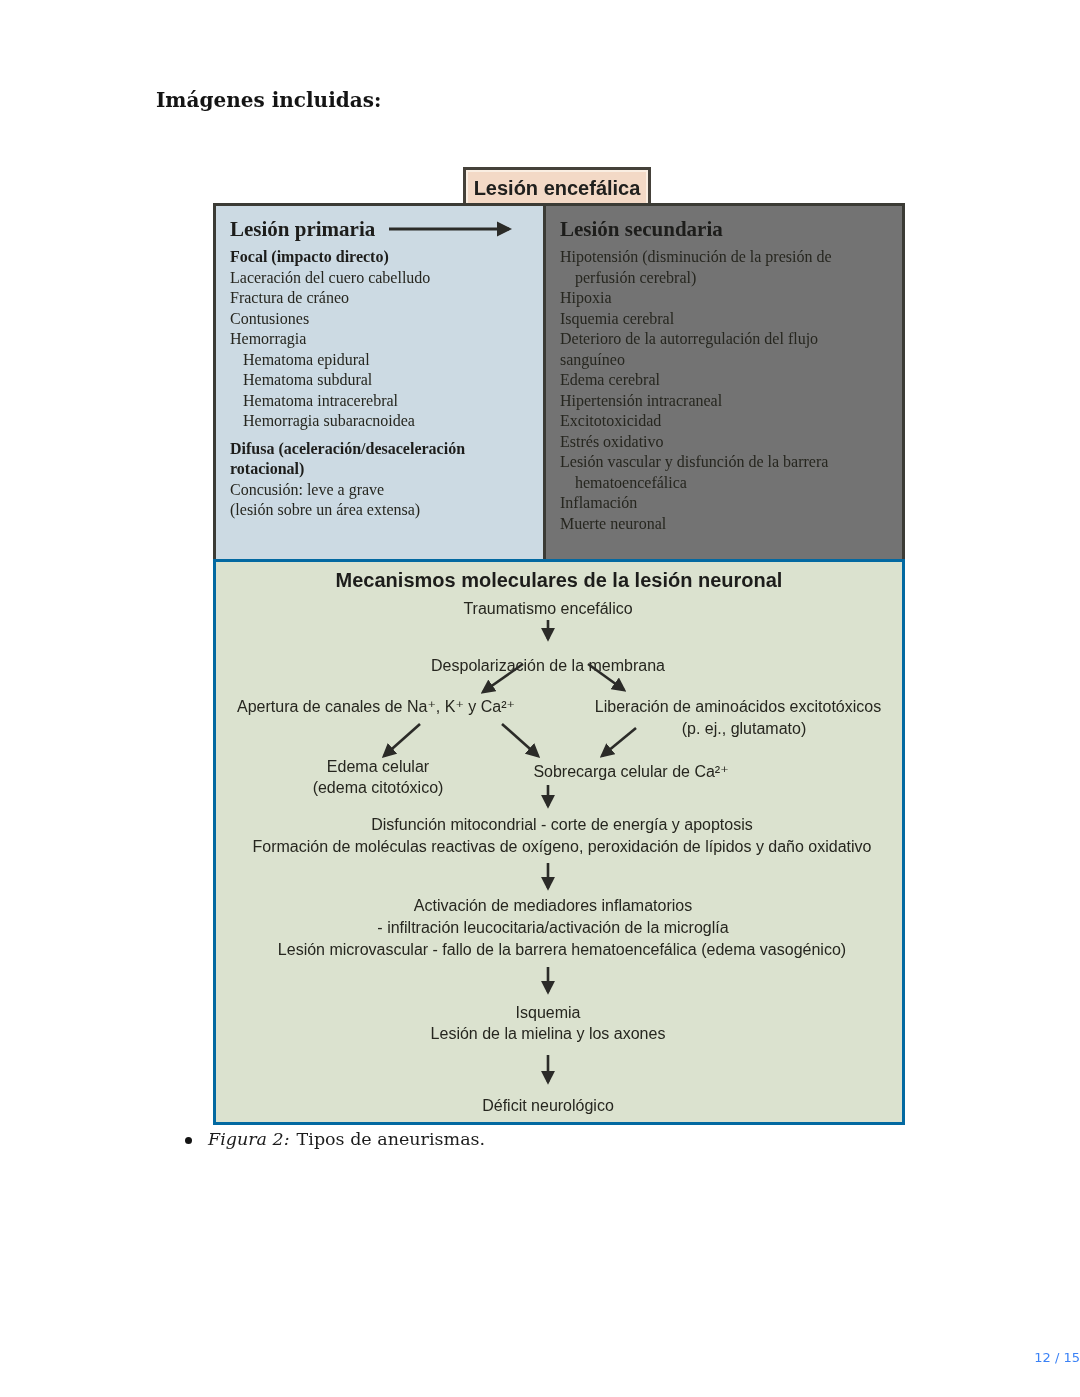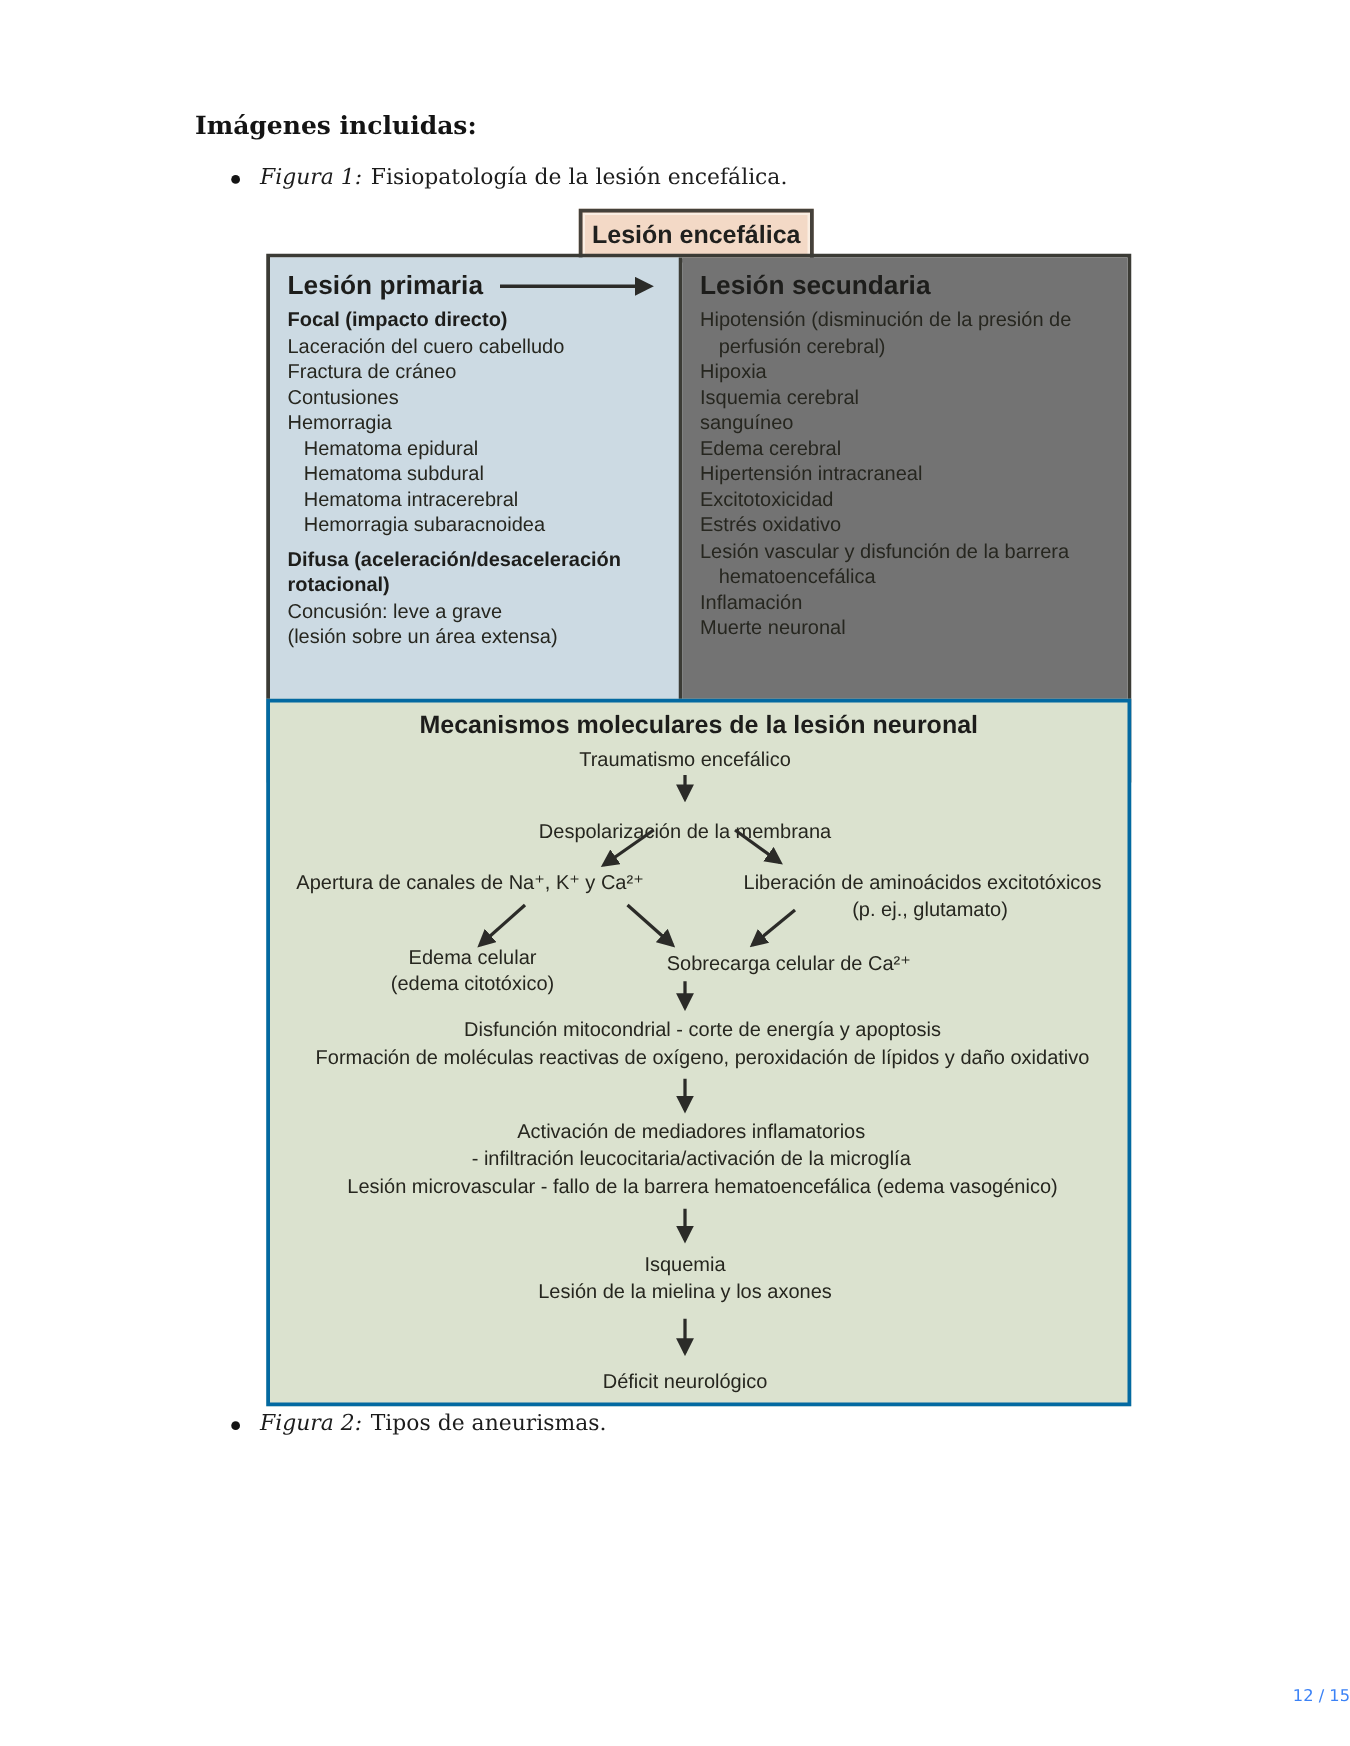--- a/index.html
+++ b/index.html
@@ -16,21 +16,21 @@
   
   .figure{position:absolute;left:213px;top:157px;width:692px;height:968px;
     font-family:"Liberation Sans","DejaVu Sans",sans-serif;color:#222;}
   .header-box{
     position:absolute;left:250px;top:0;width:188px;height:43px;
     background:#f3d9c6;border:3px solid #45413a;box-shadow:inset 0 0 0 2px rgba(255,252,245,.6);
     display:flex;align-items:center;justify-content:center;box-sizing:border-box;
     font-size:20px;font-weight:bold;color:#20201e;margin-top:10px;
   }
   .twocol{position:absolute;left:0;top:46px;width:692px;height:423px;display:flex;
-    border:3px solid #3b3b35;box-sizing:border-box;}
+    border:3px solid #3b3b35;box-sizing:border-box;font-family:Liberation Serif, serif;}
   .pbox{width:330px;background:#ccdae3;border-right:3px solid #3b3b35;box-sizing:border-box;
     padding:10px 0 0 14px;}
   .sbox{flex:1;background:#737373;box-sizing:border-box;padding:10px 0 0 14px;}
   .box-title{font-size:21px;font-weight:bold;color:#1d1d1b;line-height:26px;}
   .box-title-row{display:flex;align-items:center;margin-bottom:5px;}
   .sbox .box-title{margin-bottom:5px;}
   .ln{font-size:16px;line-height:20.5px;white-space:nowrap;color:#26261f;}
   .ln.b{font-weight:bold;color:#1d1d1b;}
   .ln.ind{padding-left:13px;}
   .ln.cont{padding-left:15px;}
@@ -56,25 +56,20 @@
     <marker id="ah" viewBox="0 0 10 10" refX="8" refY="5" markerWidth="5.5" markerHeight="5.5" orient="auto-start-reverse">
       <path d="M0,0 L10,5 L0,10 z" fill="#2b2b28"></path>
     </marker>
   </defs>
 </svg>
 
 <div class="page">
 
   <div class="doc-heading">Imágenes incluidas:</div>
 
-  <div class="bullet" style="top:132px;">
-    <span class="dot"></span>
-    <span class="fig-label">Figura 1:</span>
-    <span>Fisiopatología de la lesión encefálica.</span>
-  </div>
 
   <div class="figure">
 
     <div class="header-box">
       <span>Lesión encefálica</span>
     </div>
 
     <div class="twocol">
       <div class="pbox">
         <div class="box-title-row">
@@ -97,20 +92,21 @@
         <div class="ln">Concusión: leve a grave</div>
         <div class="ln">(lesión sobre un área extensa)</div>
       </div>
 
       <div class="sbox">
         <div class="box-title">Lesión secundaria</div>
         <div class="ln">Hipotensión (disminución de la presión de</div>
         <div class="ln cont">perfusión cerebral)</div>
         <div class="ln">Hipoxia</div>
         <div class="ln">Isquemia cerebral</div>
+        <div class="ln">Deterioro de la autorregulación del flujo</div>
         <div class="ln">sanguíneo</div>
         <div class="ln">Edema cerebral</div>
         <div class="ln">Hipertensión intracraneal</div>
         <div class="ln">Excitotoxicidad</div>
         <div class="ln">Estrés oxidativo</div>
         <div class="ln">Lesión vascular y disfunción de la barrera</div>
         <div class="ln cont">hematoencefálica</div>
         <div class="ln">Inflamación</div>
         <div class="ln">Muerte neuronal</div>
       </div>

